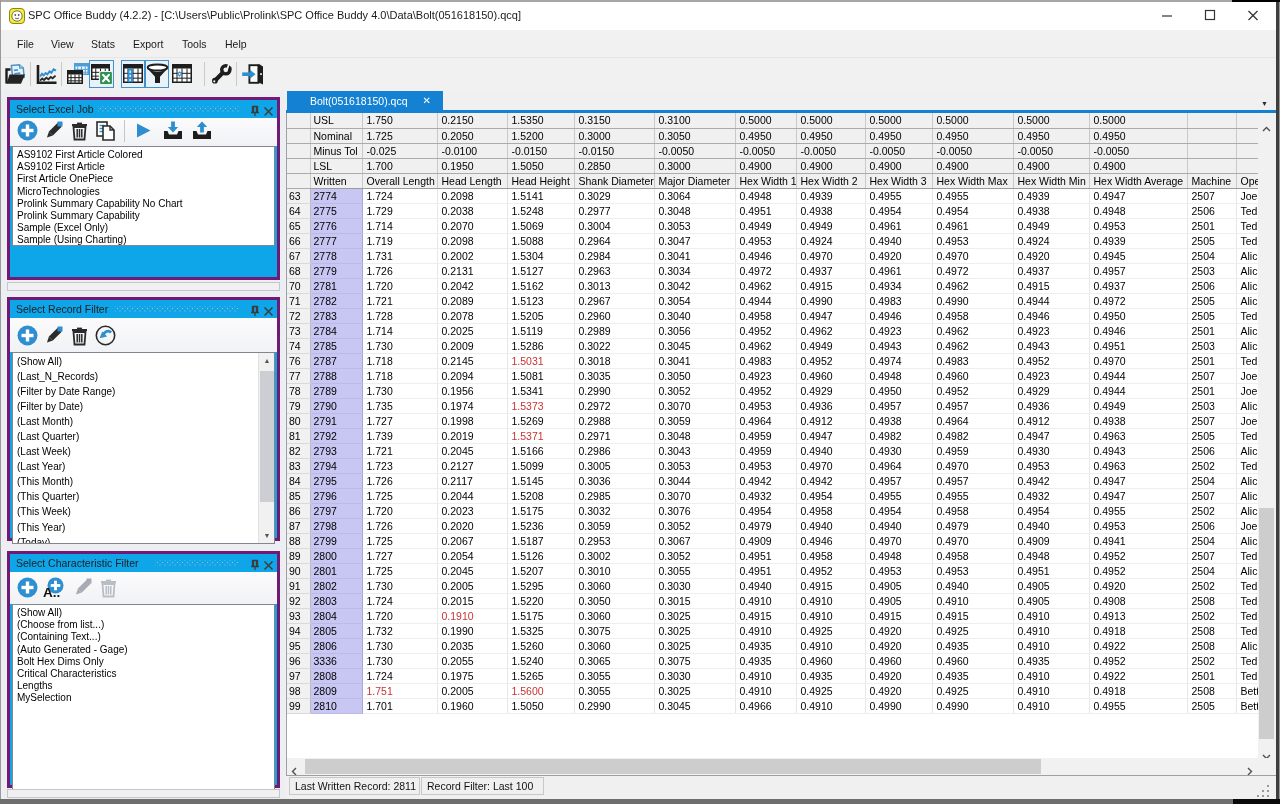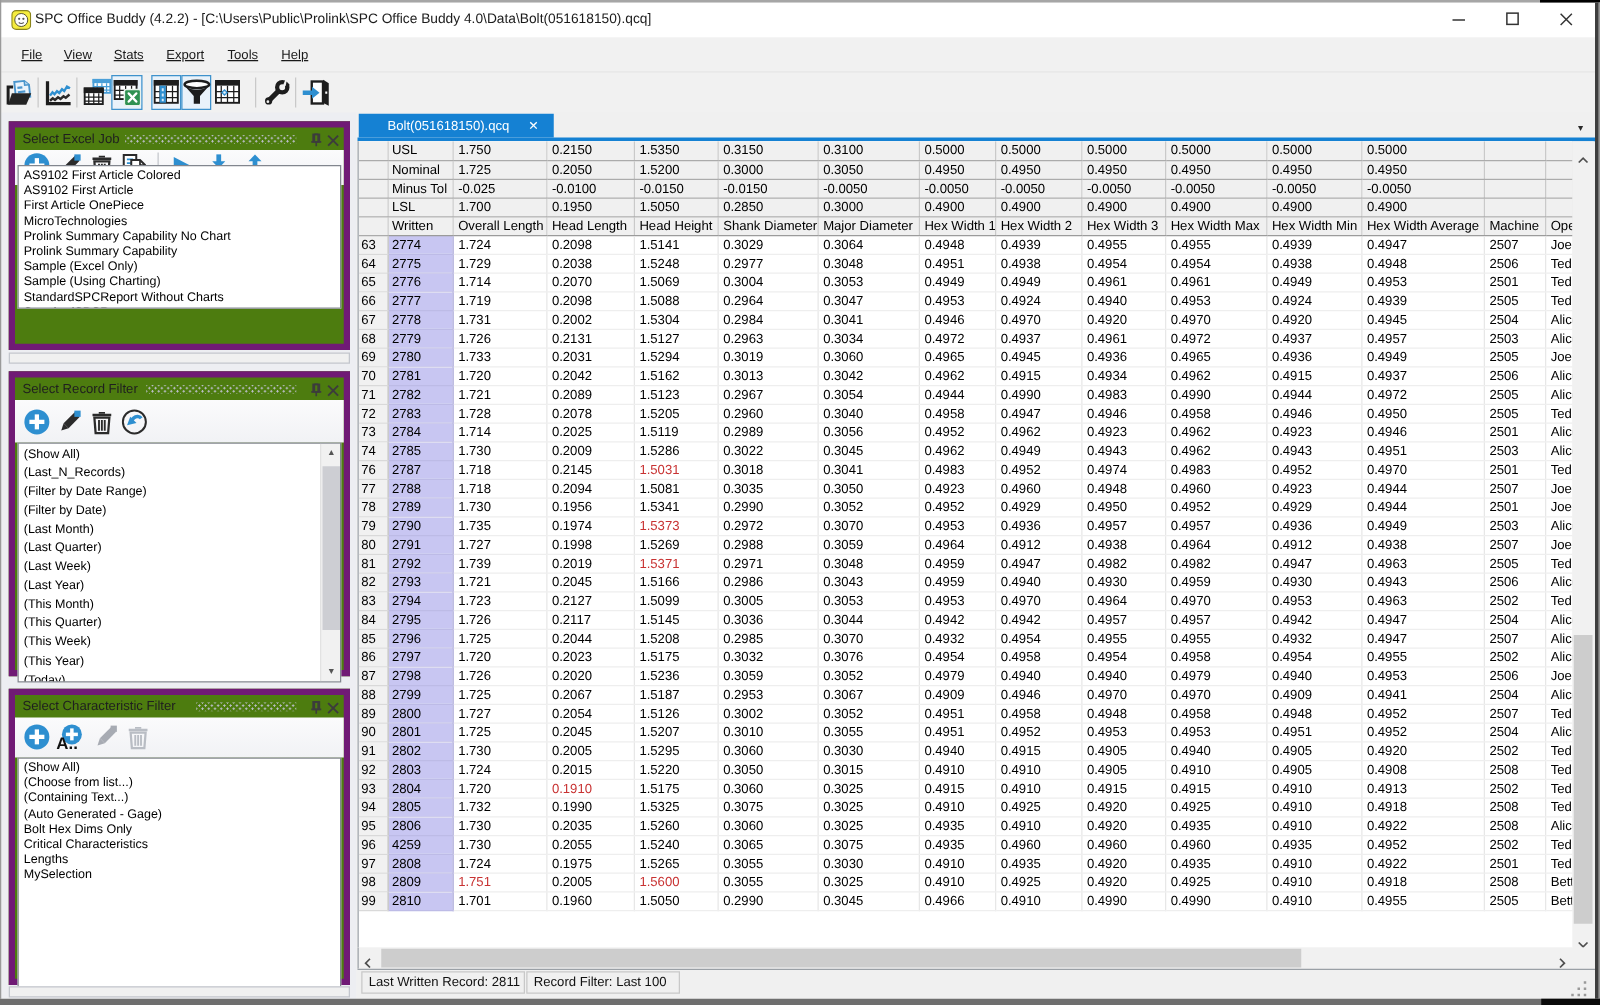--- a/index.html
+++ b/index.html
@@ -11,29 +11,29 @@
 #eright2 { position:absolute; right:0; top:2px; width:1px; height:802px; background:#969696; }
 #ebot { position:absolute; left:0; top:799px; width:1280px; height:5px; background:#6e6e6e; }
 #ebotr { position:absolute; left:1233px; top:799px; width:47px; height:5px; background:#0a0a0a; }
 
 #title { position:absolute; left:1px; top:2px; width:1276px; height:28px; background:#fff; }
 #title .txt { position:absolute; left:27px; top:7px; font-size:11px; color:#1b1b1b; }
 #appicon { position:absolute; left:8px; top:6px; }
 .wb { position:absolute; top:0; width:14px; height:28px; color:#333; }
 
 #menu { position:absolute; left:1px; top:30px; width:1276px; height:27px; background:#f1f1f1; font-size:10.5px; color:#1a1a1a; }
-#menu span { position:absolute; top:8px;text-decoration:underline; }
+#menu span { position:absolute; top:8px; }
 
 #tbar { position:absolute; left:1px; top:57px; width:1276px; height:33px; background:#f1f1f1; border-top:1px solid #e6e6e6; }
 .mi { position:absolute; top:5px; }
 .msep { position:absolute; top:4px; width:1px; height:24px; background:#c9c9c9; }
 .mbox { position:absolute; top:2px; height:28px; border:1px solid #3f92cc; background:#e9f2fa; }
 
 #dock { position:absolute; left:0; top:90px; width:285px; height:709px; background:#edeef2; }
-.panel { position:absolute; left:7px; width:273px; border:5px solid #701a75; background:#4d7c0f; }
+.panel { position:absolute; left:7px; width:273px; border:3px solid #701a75; background:#0ea5e9; }
 .phead { position:absolute; left:0; top:0; right:0; height:18px; }
 .ptitle { position:absolute; left:6px; top:3px; font-size:10.5px; color:#1f1f1f; }
 .pat { position:absolute; top:6px; right:38px; height:7px;
   background-image: radial-gradient(#b9bdc5 0.8px, rgba(0,0,0,0) 1px), radial-gradient(#b9bdc5 0.8px, rgba(0,0,0,0) 1px);
   background-size:5px 5px; background-position:0 0, 2.5px 2.5px; }
 .pin { position:absolute; right:16px; top:3px; }
 .px { position:absolute; right:3px; top:3px; }
 .ptool { position:absolute; left:0; top:18px; right:0; background:linear-gradient(#fbfbfc,#f1f2f5); }
 .ti { display:inline-block; margin-left:5px; vertical-align:top; }
 .ti:first-child { margin-left:7px; }
@@ -258,21 +258,21 @@
               <path d="M4 3.5 L17.5 10.5 L4 17.5 Z" fill="#2e8fd0"></path>
             </svg></span><span class="ti" style="margin-left:9px"><svg width="22" height="21" viewBox="0 0 22 21">
               <rect x="9.1" y="1.5" width="3.8" height="7" fill="#2e8fd0"></rect>
               <path d="M5.8 7 L16.2 7 L11 12.5 Z" fill="#2e8fd0"></path>
               <path d="M2 11 L2 19 L20 19 L20 11 L16.5 11 L15 14.5 L7 14.5 L5.5 11 Z" fill="#1d1d1d"></path>
             </svg></span><span class="ti" style="margin-left:7px"><svg width="22" height="21" viewBox="0 0 22 21">
               <rect x="9.1" y="5.5" width="3.8" height="7" fill="#2e8fd0"></rect>
               <path d="M5.8 7 L11 1.5 L16.2 7 Z" fill="#2e8fd0"></path>
               <path d="M2 11 L2 19 L20 19 L20 11 L16.5 11 L15 14.5 L7 14.5 L5.5 11 Z" fill="#1d1d1d"></path>
             </svg></span></div>
-<div class="plist" style="top:30px;height:115px">
+<div class="plist" style="top:46px;height:100px">
           <div class="items small">
             <div>AS9102 First Article Colored</div>
             <div>AS9102 First Article</div>
             <div>First Article OnePiece</div>
             <div>MicroTechnologies</div>
             <div>Prolink Summary Capability No Chart</div>
             <div>Prolink Summary Capability</div>
             <div>Sample (Excel Only)</div>
             <div>Sample (Using Charting)</div>
             <div>StandardSPCReport Without Charts</div>
@@ -616,37 +616,20 @@
               <td>0.4972</td>
               <td>0.4937</td>
               <td>0.4961</td>
               <td>0.4972</td>
               <td>0.4937</td>
               <td>0.4957</td>
               <td>2503</td>
               <td class="op">Alice</td>
             </tr>
 <tr class="data">
-              <td class="rn">69</td>
-              <td class="rec">2780</td>
-              <td>1.733</td>
-              <td>0.2031</td>
-              <td>1.5294</td>
-              <td>0.3019</td>
-              <td>0.3060</td>
-              <td>0.4965</td>
-              <td>0.4945</td>
-              <td>0.4936</td>
-              <td>0.4965</td>
-              <td>0.4936</td>
-              <td>0.4949</td>
-              <td>2505</td>
-              <td class="op">Joe</td>
-            </tr>
-<tr class="data">
               <td class="rn">70</td>
               <td class="rec">2781</td>
               <td>1.720</td>
               <td>0.2042</td>
               <td>1.5162</td>
               <td>0.3013</td>
               <td>0.3042</td>
               <td>0.4962</td>
               <td>0.4915</td>
               <td>0.4934</td>
@@ -1059,21 +1042,21 @@
               <td>0.4910</td>
               <td>0.4920</td>
               <td>0.4935</td>
               <td>0.4910</td>
               <td>0.4922</td>
               <td>2508</td>
               <td class="op">Alice</td>
             </tr>
 <tr class="data">
               <td class="rn">96</td>
-              <td class="rec">4259</td>
+              <td class="rec">3336</td>
               <td>1.730</td>
               <td>0.2055</td>
               <td>1.5240</td>
               <td>0.3065</td>
               <td>0.3075</td>
               <td>0.4935</td>
               <td>0.4960</td>
               <td>0.4960</td>
               <td>0.4960</td>
               <td>0.4935</td>

